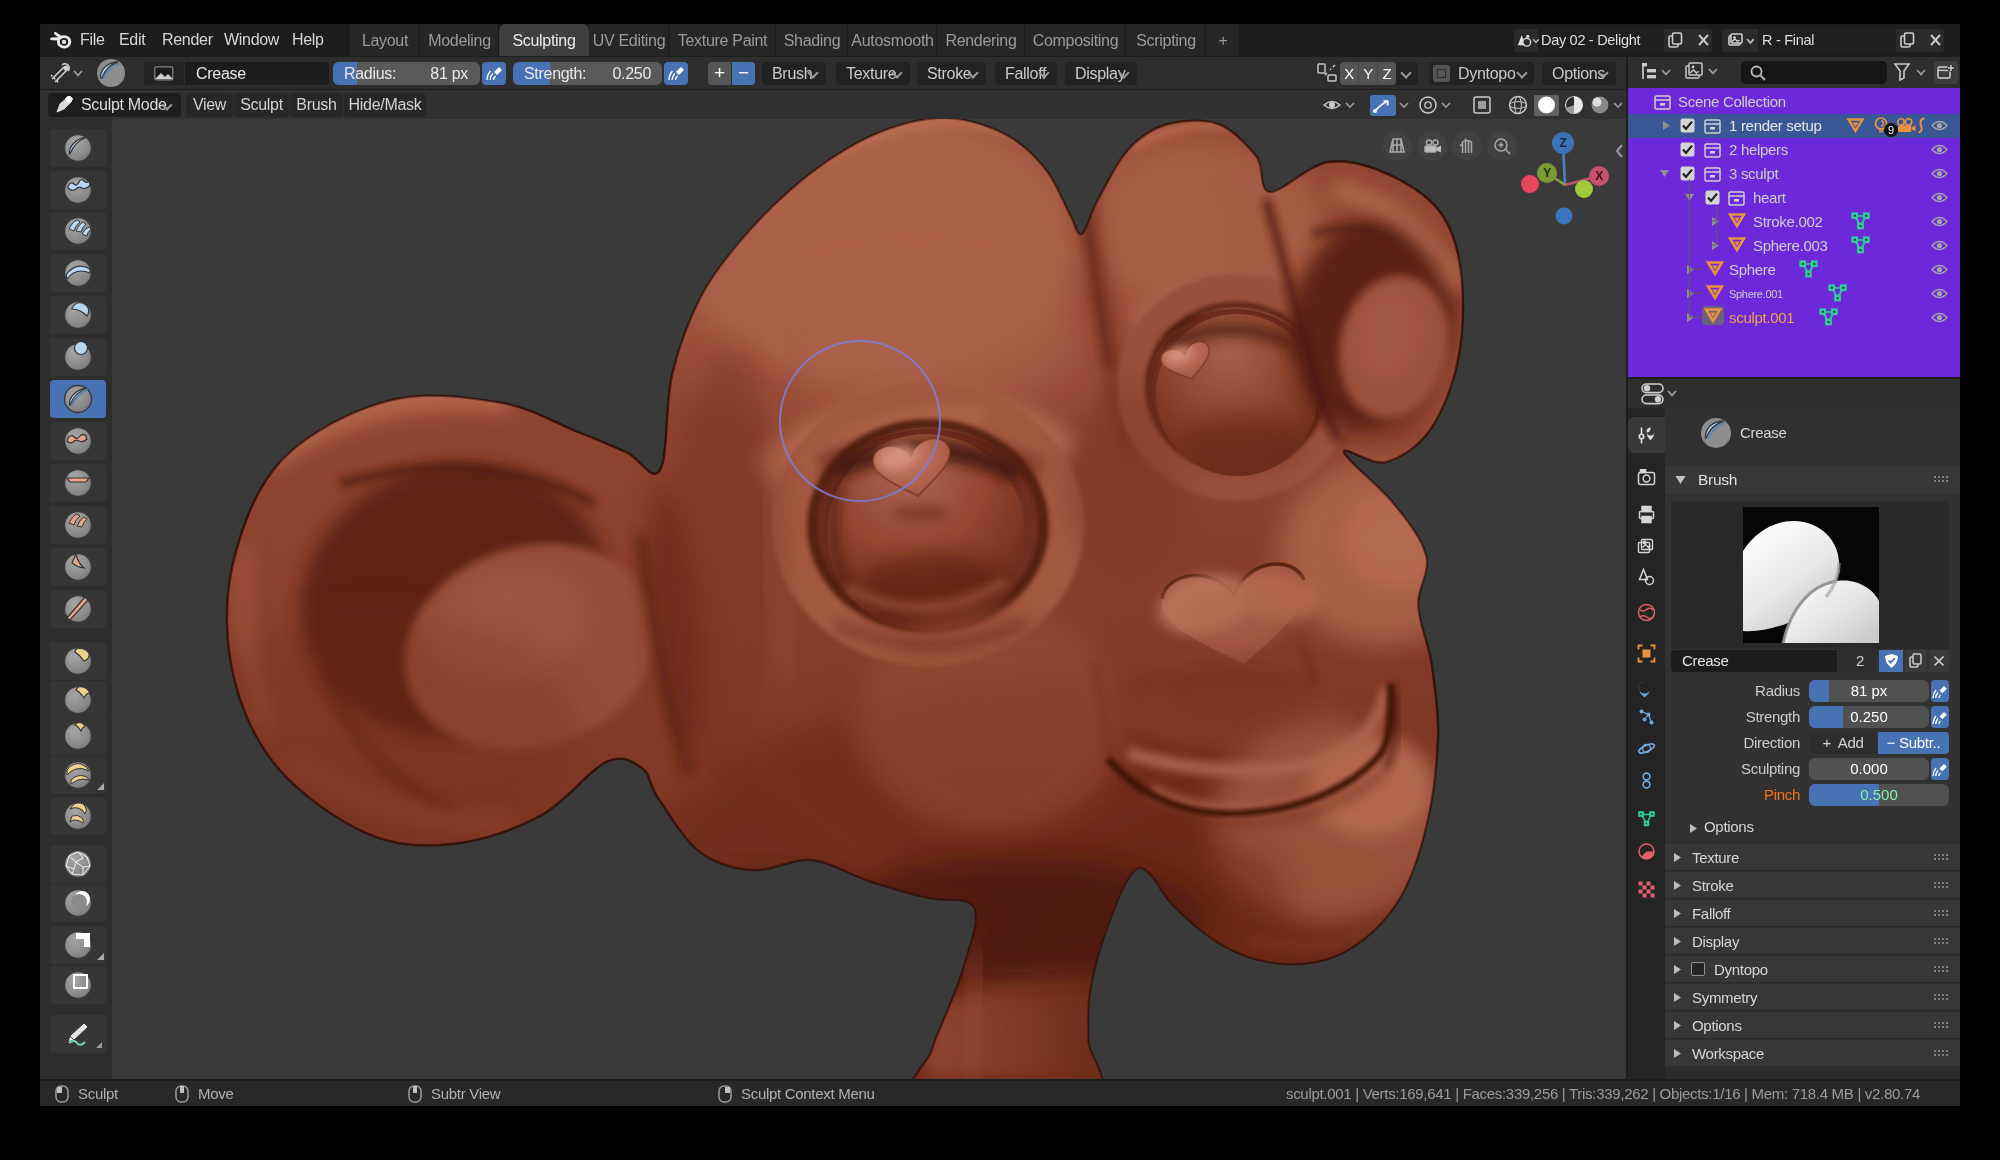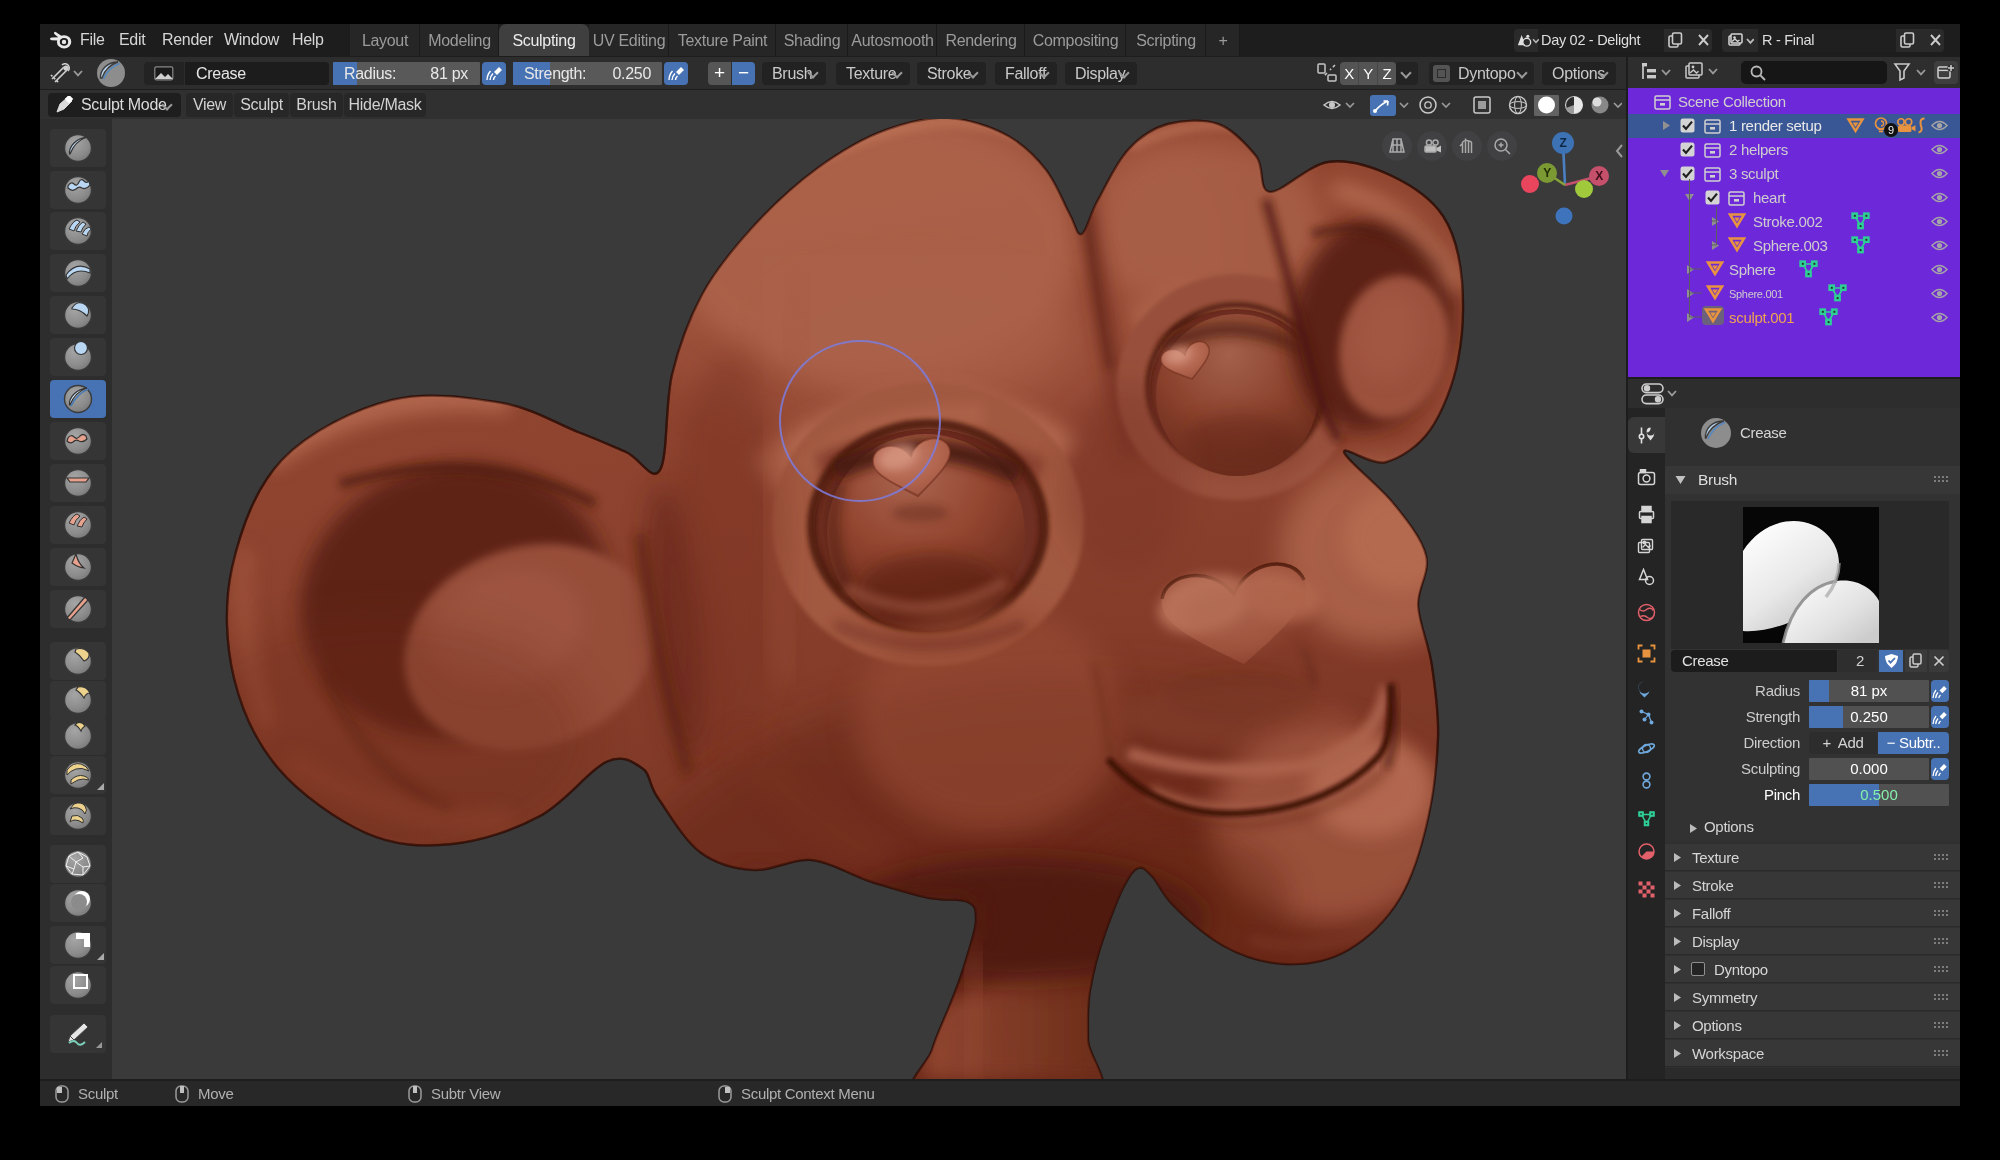--- a/index.html
+++ b/index.html
@@ -8,21 +8,21 @@
   #win{position:absolute;left:40px;top:24px;width:1920px;height:1082px;background:#1d1d1d;}
   .txt{position:absolute;white-space:nowrap;}
   
   .menu{position:absolute;top:24px;height:32px;line-height:32px;color:#d6d6d6;font-size:16px;}
   .tab{position:absolute;top:24px;height:32px;line-height:34px;color:#9b9b9b;font-size:16px;text-align:center;background:#262626;box-shadow:inset -1px 0 0 #1a1a1a;}
   .tab.act{background:#3f3f3f;color:#ececec;border-radius:7px 7px 0 0;box-shadow:none;}
   
   .dd{position:absolute;background:#222;border-radius:4px;color:#c9c9c9;font-size:16px;}
   .ddt{position:absolute;left:10px;top:0;bottom:0;}
   .chev{position:absolute;width:8px;height:8px;border-right:2px solid #999;border-bottom:2px solid #999;transform:rotate(45deg);}
-  .slider{position:absolute;background:#595959;border-radius:1px;overflow:hidden;color:#fff;font-size:16px;}
+  .slider{position:absolute;background:#595959;border-radius:6px;overflow:hidden;color:#fff;font-size:16px;}
   .fill{position:absolute;left:0;top:0;bottom:0;background:#4772b3;}
   .pbtn{position:absolute;background:#4772b3;border-radius:4px;}
   .pill{position:absolute;background:#262626;border-radius:4px;color:#d2d2d2;font-size:16px;text-align:center;}
   .lab{color:#e8e8e8;}
 </style>
 </head>
 <body>
 <div id="win"></div>
 
 <svg class="abs" style="left:50px;top:31px" width="22" height="19" viewBox="0 0 22 19">
@@ -1022,21 +1022,21 @@
     </div>
     <div class="abs" style="left:303px;top:379px;width:18px;height:22px;background:#4772b3;border-radius:4px"></div>
     <svg class="abs" style="left:303px;top:382px" width="17" height="17" viewBox="0 0 17 17">
       <g stroke="#fff" fill="none" stroke-width="1.3">
         <path d="M2 15 A13 13 0 0 1 5 7"></path>
         <path d="M4.7 15 A9 9 0 0 1 7 9.5"></path>
         <path d="M7.8 15 A5 5 0 0 1 9.5 12"></path>
         <path d="M9.5 7.5 l3.5-3.5 1.8 1.8-3.5 3.5z" fill="#fff"></path>
       </g>
     </svg>
-    <div class="txt" style="right:160px;top:405px;line-height:22px;font-size:15px;color:#ffffff">Pinch</div>
+    <div class="txt" style="right:160px;top:405px;line-height:22px;font-size:15px;color:#f97316">Pinch</div>
     <div class="slider" style="left:181px;top:405px;width:140px;height:22px;background:#515151">
       <div class="fill" style="width:70px"></div>
       <span class="txt" style="left:0;right:0;text-align:center;line-height:22px;font-size:15px;color:#86efac;letter-spacing:0">0.500</span>
     </div>
     <svg class="abs" style="left:61px;top:444px" width="9" height="11" viewBox="0 0 9 11">
       <path d="M1 1 L8 5.5 L1 10 Z" fill="#bbb"></path>
     </svg>
     <div class="txt" style="left:76px;top:435px;line-height:26px;font-size:15px;color:#d5d5d5">Options</div>
     <div class="abs" style="left:37px;top:465px;width:295px;height:27px;background:#373737;border-bottom:1px solid #2a2a2a"></div>
     <svg class="abs" style="left:45px;top:473px" width="9" height="11" viewBox="0 0 9 11">
@@ -1192,13 +1192,14 @@
     <svg class="abs" style="left:368px;top:4px" width="14" height="18" viewBox="0 0 14 18">
       <rect x="1" y="1" width="12" height="16" rx="5" fill="none" stroke="#9a9a9a" stroke-width="1.5"></rect>
       <path d="M5 1 L9 1 L9 8 L5 8 Z" fill="#c0c0c0"></path>
     </svg>
     <div class="txt" style="left:391px;top:0;line-height:25px;font-size:15px;color:#b0b0b0">Subtr View</div>
     <svg class="abs" style="left:678px;top:4px" width="14" height="18" viewBox="0 0 14 18">
       <rect x="1" y="1" width="12" height="16" rx="5" fill="none" stroke="#9a9a9a" stroke-width="1.5"></rect>
       <path d="M7 2 L12 2 L12 8 L7 8 Z" fill="#c0c0c0"></path>
     </svg>
     <div class="txt" style="left:701px;top:0;line-height:25px;font-size:15px;color:#b0b0b0">Sculpt Context Menu</div>
+    <div class="txt" style="right:40px;top:0;line-height:25px;font-size:15px;color:#9b9b9b">sculpt.001 | Verts:169,641 | Faces:339,256 | Tris:339,262 | Objects:1/16 | Mem: 718.4 MB | v2.80.74</div>
   </div>
 
 </body></html>

